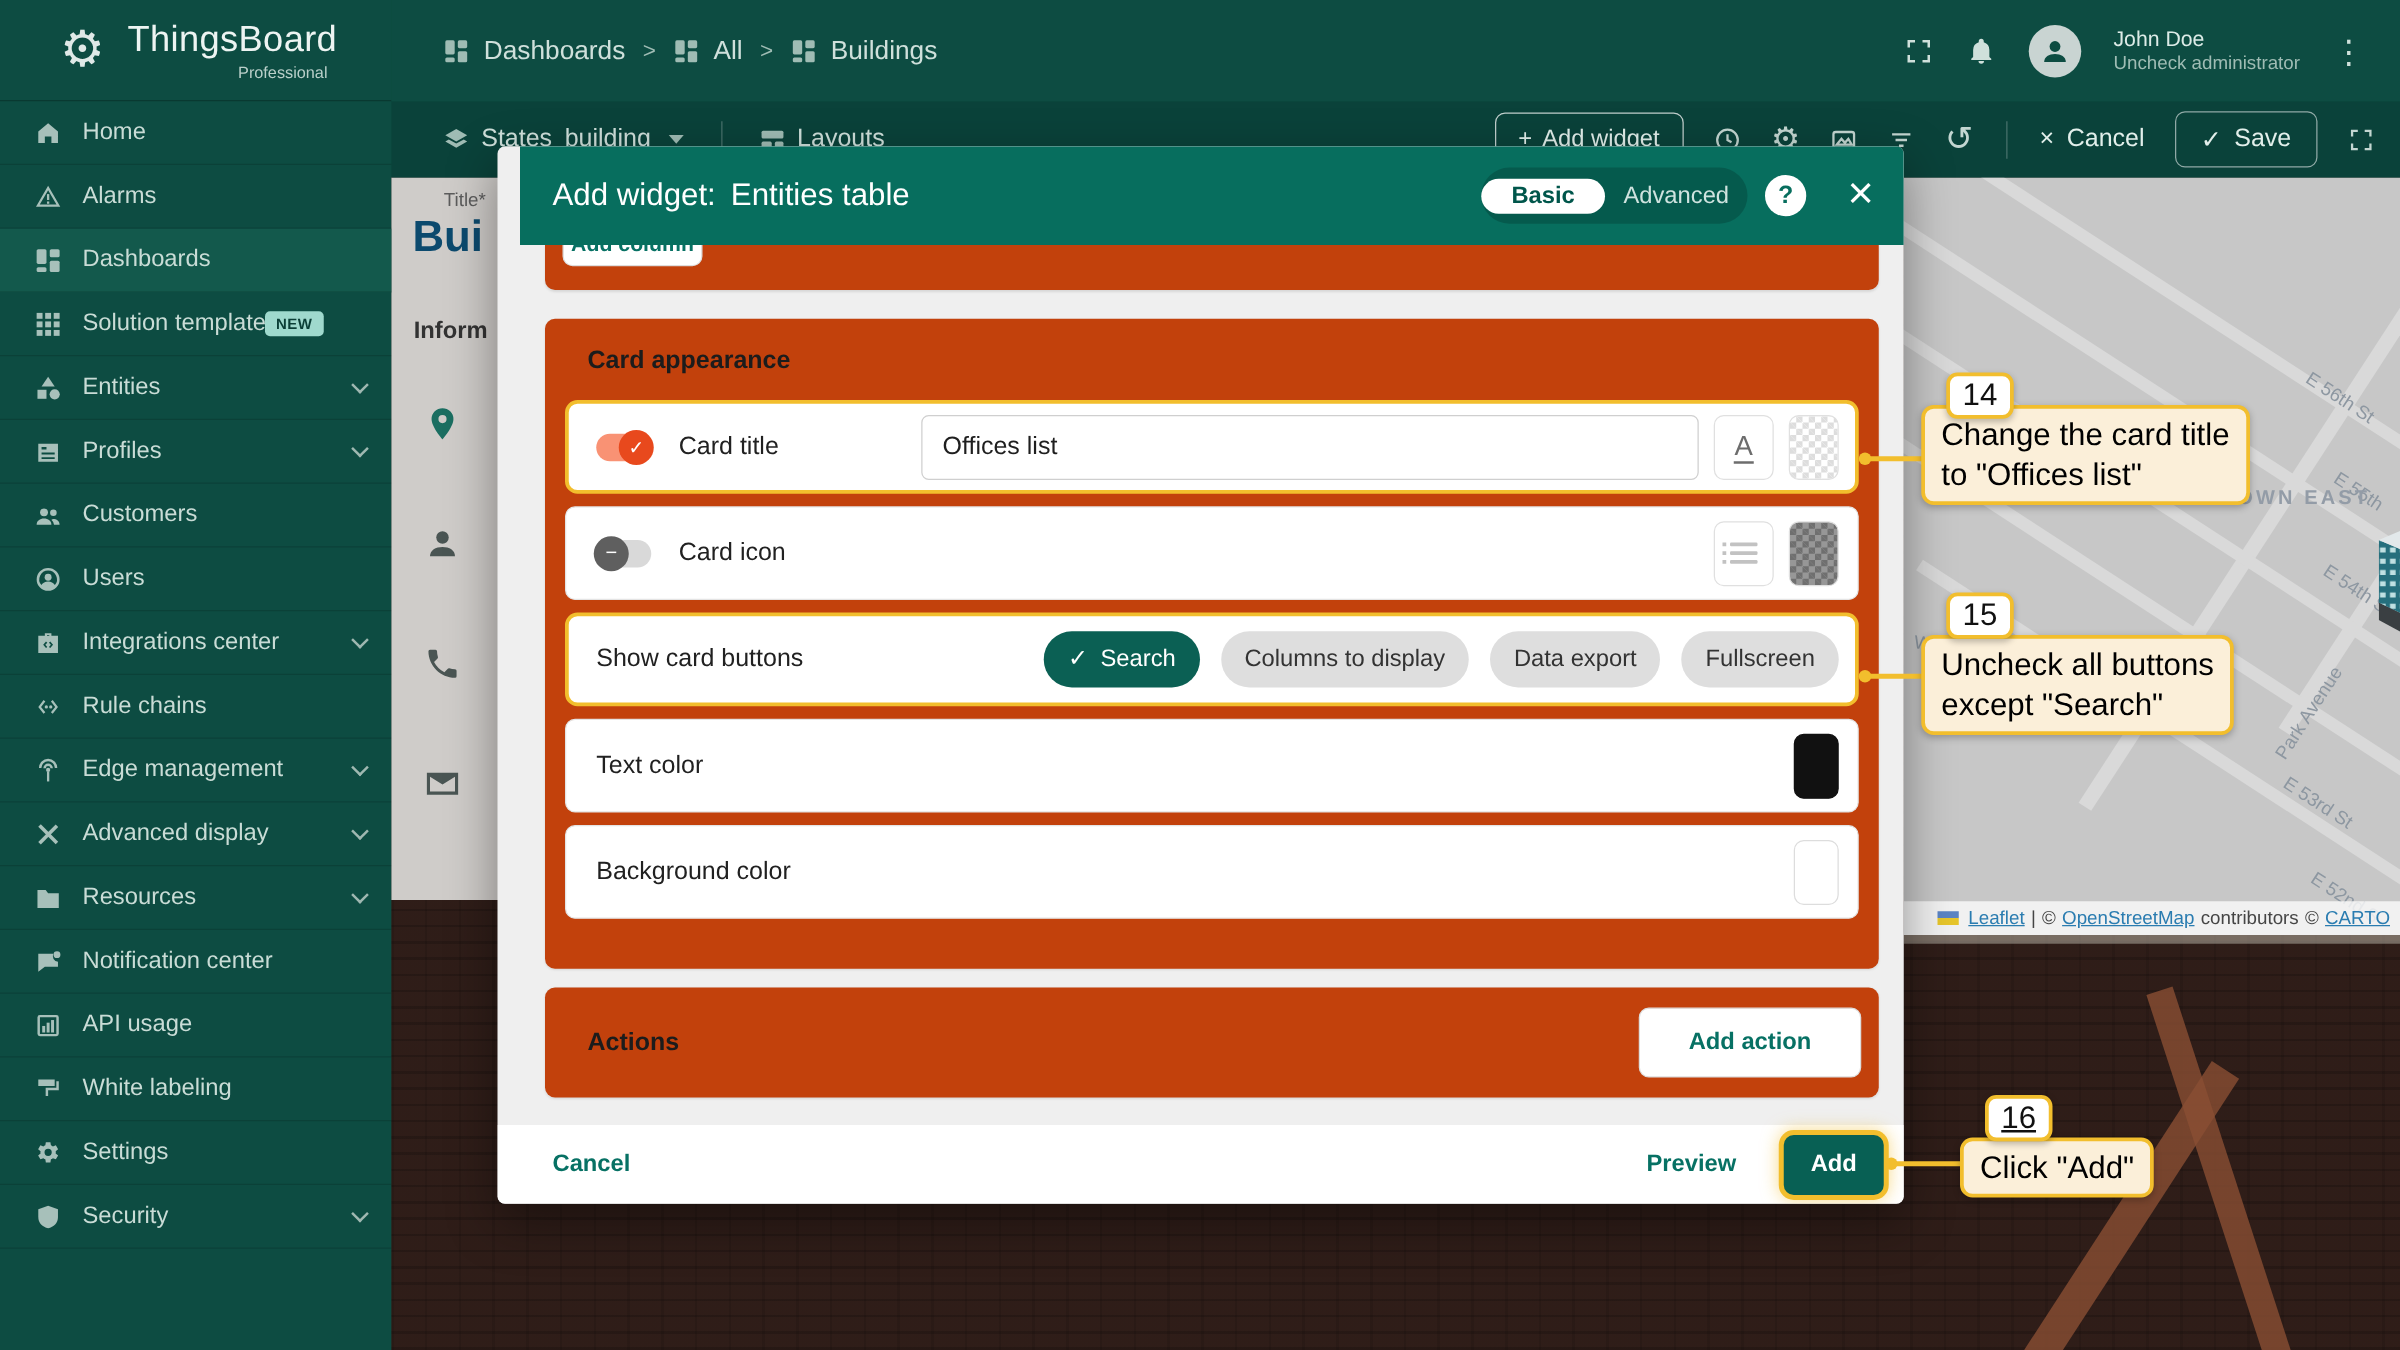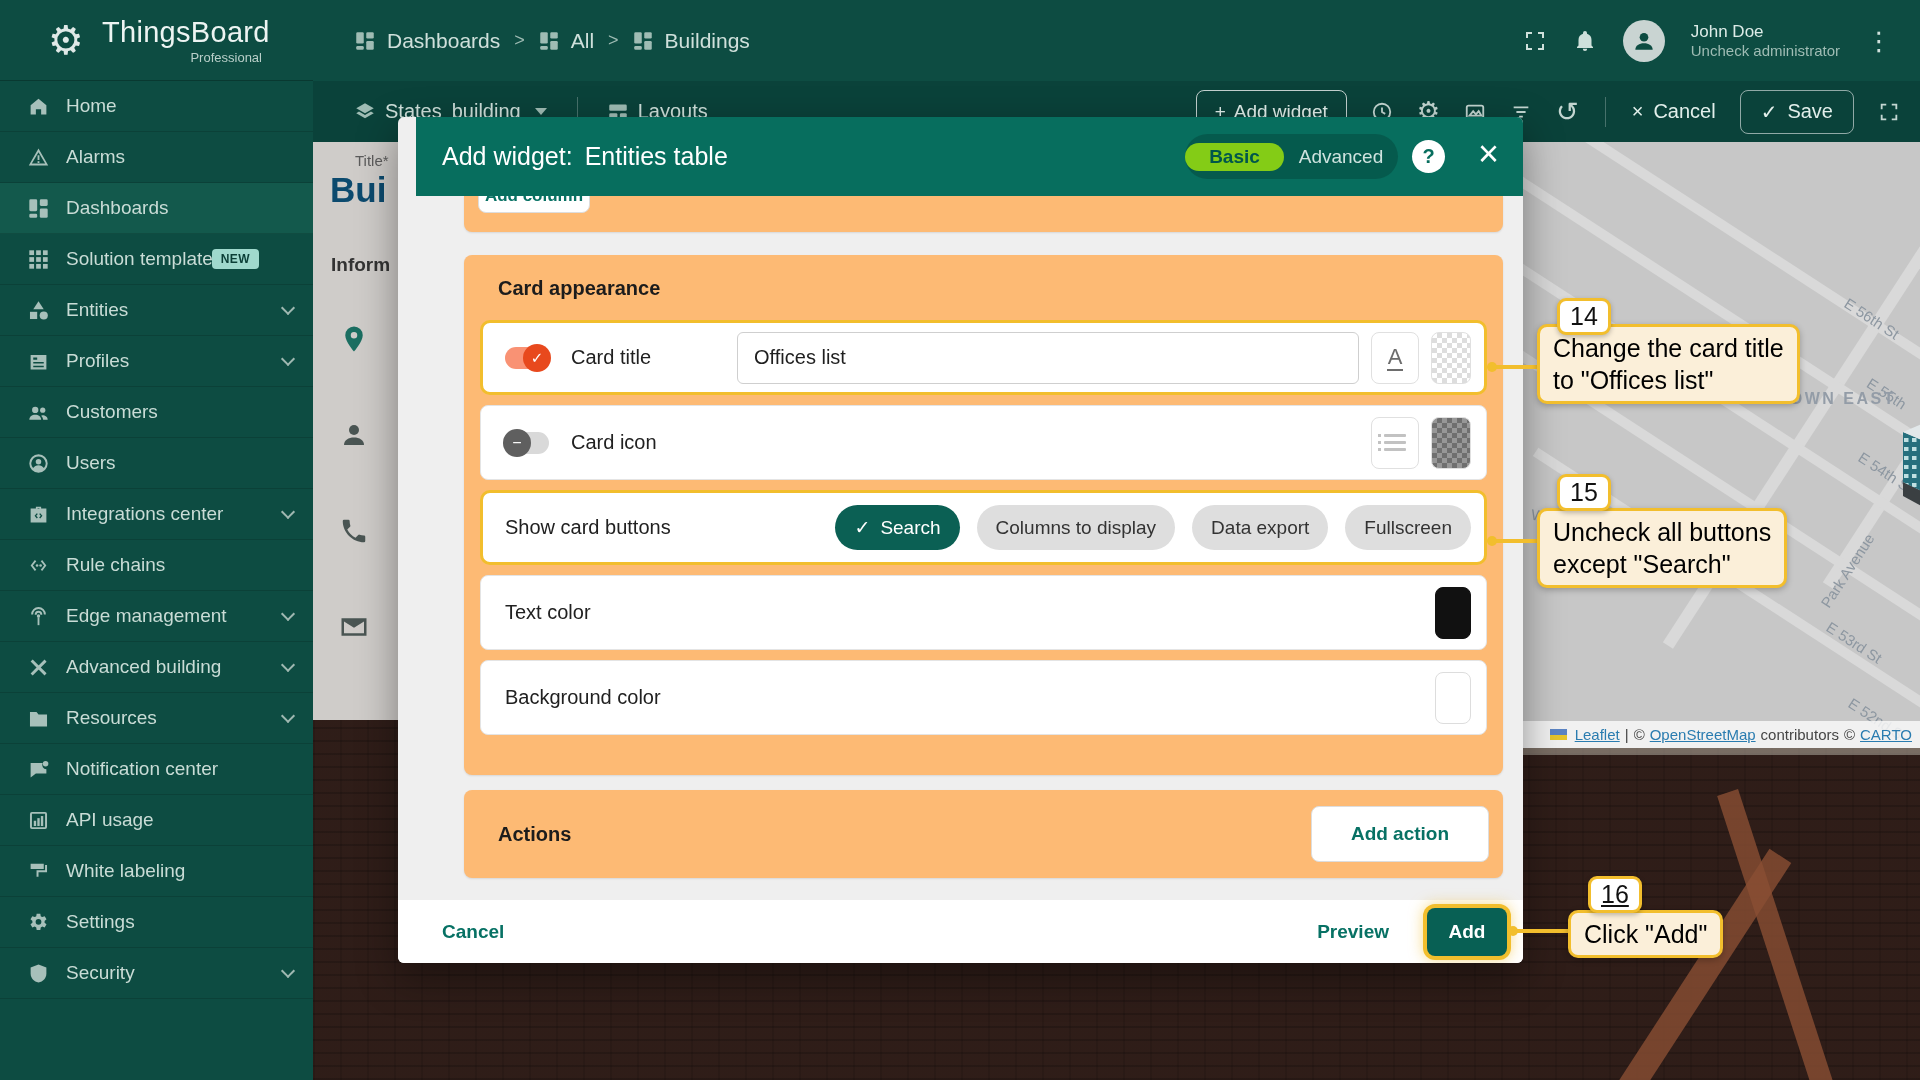--- a/index.html
+++ b/index.html
@@ -77,27 +77,27 @@
   .attribution { position:absolute; left:0; bottom:0; width:397px; height:27px; background:rgba(250,250,250,.82); display:flex; align-items:center; justify-content:flex-end; gap:5px; font-size:15px; color:#454545; padding-right:8px; }
   .attribution .link { color:#2a7cb0; text-decoration:underline; cursor:pointer; }
   .flag { width:17px; height:11px; display:inline-block; background:linear-gradient(#5b84c4 0 50%, #e6c52c 50% 100%); margin-right:3px; }
   .bld { position:absolute; left:380px; top:276px; }
 
   
   .modal { position:absolute; left:398px; top:117px; width:1125px; height:846px; background:#efefef; border-radius:6px; box-shadow:0 14px 40px rgba(0,0,0,.4); z-index:5; overflow:hidden;padding-left:18px; }
   .modal-header { position:relative; height:79px; background:#076e5e; display:flex; align-items:center; padding:0 26px; z-index:2; }
   .modal-title { color:#fff; font-size:25px; display:flex; gap:12px; }
   .mode-toggle { position:absolute; right:125px; top:17px; width:213px; height:45px; border-radius:23px; background:rgba(0,0,0,.18); display:flex; align-items:center; cursor:pointer; }
-  .mode-basic { width:99px; height:28px; border-radius:23px; background:#84cc16; color:#00564b; font-weight:bold; font-size:19px; display:flex; align-items:center; justify-content:center; }
+  .mode-basic { width:99px; height:28px; border-radius:23px; background:#ffffff; color:#00564b; font-weight:bold; font-size:19px; display:flex; align-items:center; justify-content:center; }
   .mode-advanced { flex:1; text-align:center; color:#cfe3df; font-size:19px; }
   .help-btn { position:absolute; right:78px; top:23px; width:33px; height:33px; border-radius:50%; background:#fff; color:#076e5e; font-weight:bold; font-size:20px; display:flex; align-items:center; justify-content:center; cursor:pointer; }
   .close-btn { position:absolute; right:24px; top:19px; color:#fff; font-size:36px; line-height:36px; cursor:pointer; }
 
   .modal-body { position:relative; height:704px; z-index:1; }
-  .mcard { position:absolute; left:20px; right:20px; background:#fdba74; border-radius:8px; box-shadow:0 1px 2px rgba(0,0,0,.10);margin-left:28px; }
+  .mcard { position:absolute; left:20px; right:20px; background:#c2410c; border-radius:8px; box-shadow:0 1px 2px rgba(0,0,0,.10); }
   .card-remnant { top:0; height:36px; border-radius:0 0 8px 8px; }
   .add-column-btn { position:absolute; left:14px; top:-29px; width:112px; height:46px; border:1px solid #ddd; border-radius:8px; background:#fff; color:#077164; font-weight:bold; font-size:17px; display:flex; align-items:flex-end; justify-content:center; padding-bottom:6px; cursor:pointer; }
   .card-appearance { top:59px; height:520px; padding:20px 16px 16px 16px; }
   .card-heading { font-size:20px; font-weight:bold; color:#1c1c1c; margin:2px 0 20px 18px; }
   .mrow { position:relative; height:75px; border:1px solid #e4e4e4; border-radius:8px; margin:0 0 10px 0; display:flex; align-items:center; padding:0 15px 0 24px; background:#fff; }
   .mrow.hl { border:3px solid #f2be2d; border-radius:10px; padding:0 13px 0 22px; }
   .row-label { font-size:20px; color:#212121; }
   .toggle { position:relative; width:44px; height:22px; border-radius:11px; margin-right:22px; flex:none; }
   .toggle.on { background:#f99274; }
   .toggle.on .knob { position:absolute; right:-2px; top:-3px; width:28px; height:28px; border-radius:50%; background:#e8491d; color:#fff; font-size:15px; display:flex; align-items:center; justify-content:center; }
@@ -343,21 +343,21 @@
           <span>Edge management</span>
           <span class="side-chev"></span>
         </div>
         <div class="side-item">
           <span class="sicon">
             <svg viewBox="0 0 16 16">
               <rect x="7" y="0.5" width="2.2" height="15" transform="rotate(45 8 8)"></rect>
               <rect x="7" y="0.5" width="2.2" height="15" transform="rotate(-45 8 8)"></rect>
             </svg>
           </span>
-          <span>Advanced building</span>
+          <span>Advanced display</span>
           <span class="side-chev"></span>
         </div>
         <div class="side-item">
           <span class="sicon">
             <svg viewBox="0 0 16 16">
               <path d="M1.5 3h5L8 5h6.5v9h-13z"></path>
             </svg>
           </span>
           <span>Resources</span>
           <span class="side-chev"></span>

